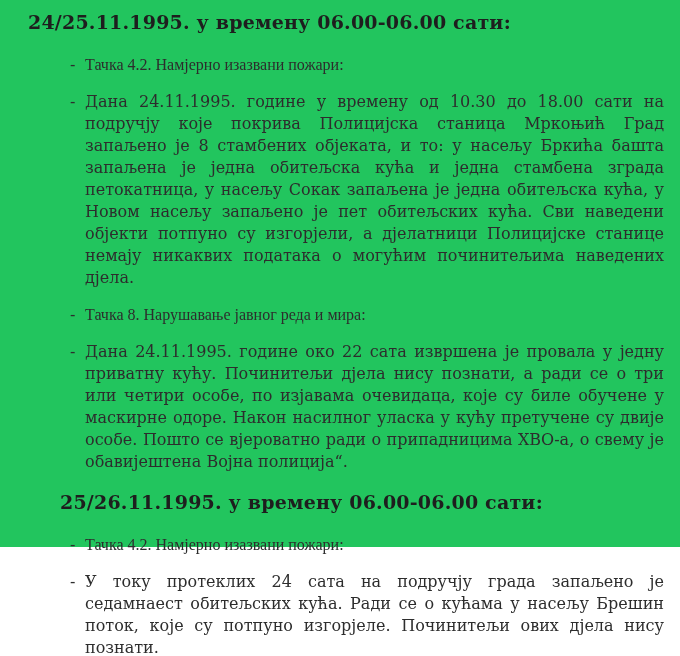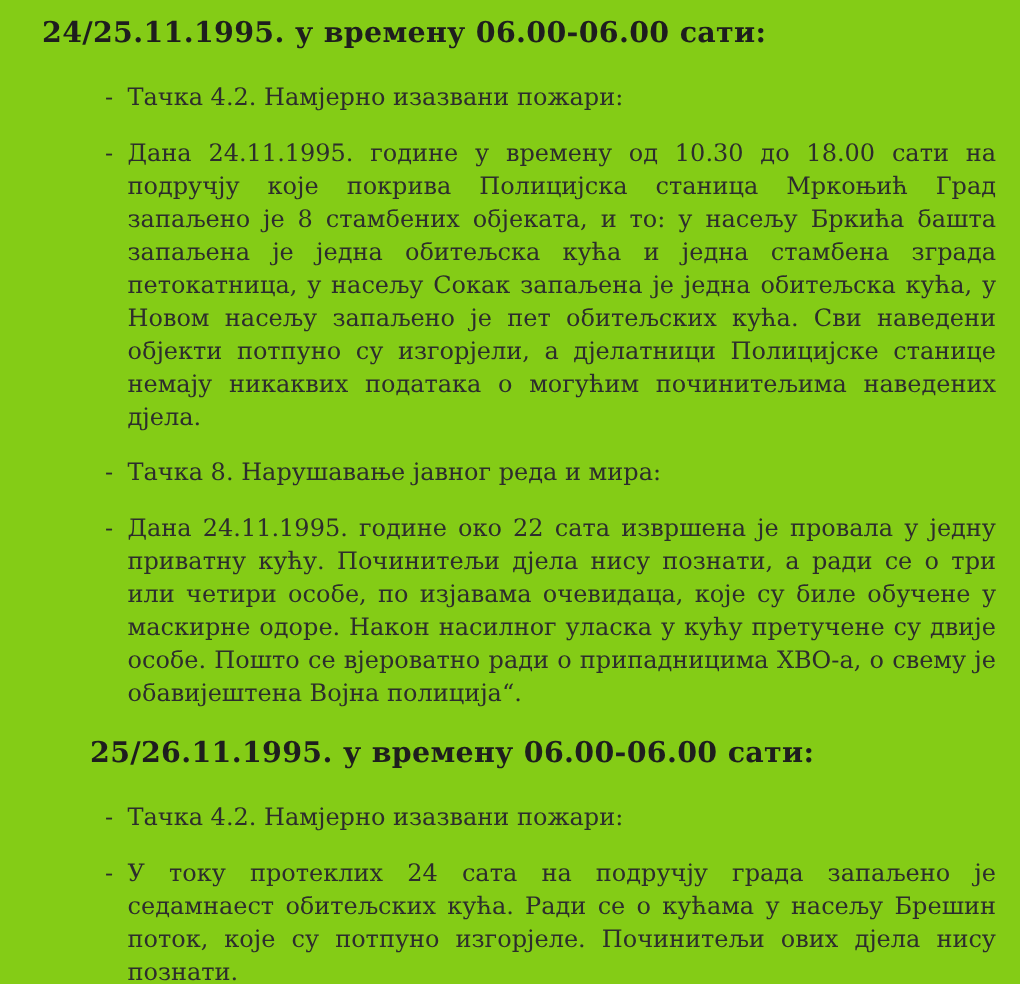--- a/index.html
+++ b/index.html
@@ -10,23 +10,23 @@
   body {
     width: 680px;
     height: 656px;
     overflow: hidden;
     font-family: "DejaVu Serif", "Liberation Serif", serif;
     color: #2d2d2d;
   }
   .page {
     box-sizing: border-box;
     width: 680px;
-    height: 656px;
+    height: 547px;
     padding: 8px 16px 0 28px;
-    background: #84cc16;
+    background: #22c55e;
   }
   .section-heading {
     font-size: 19px;
     font-weight: bold;
     line-height: 28px;
     color: #1e1e1e;
     margin: 0 0 18px 0;
     letter-spacing: 0.2px;
   }
   .report-section + .report-section .section-heading {
@@ -45,20 +45,21 @@
   }
   .item-text {
     flex: 1 1 auto;
     min-width: 0;
   }
   .item-text.para {
     text-align: justify;
   }
   .item-text.short {
     text-align: left;
+    font-family: Liberation Serif, serif;
   }
 </style>
 </head>
 <body style="color: rgb(45, 45, 45); background: rgb(255, 255, 255);">
 
 <main class="page" id="page-root">
     <section class="report-section">
       <h2 class="section-heading" style="color: rgb(30, 30, 30);">24/25.11.1995. у времену 06.00-06.00 сати:</h2>
       <div class="list-item">
         <span class="dash-bullet">-</span>

